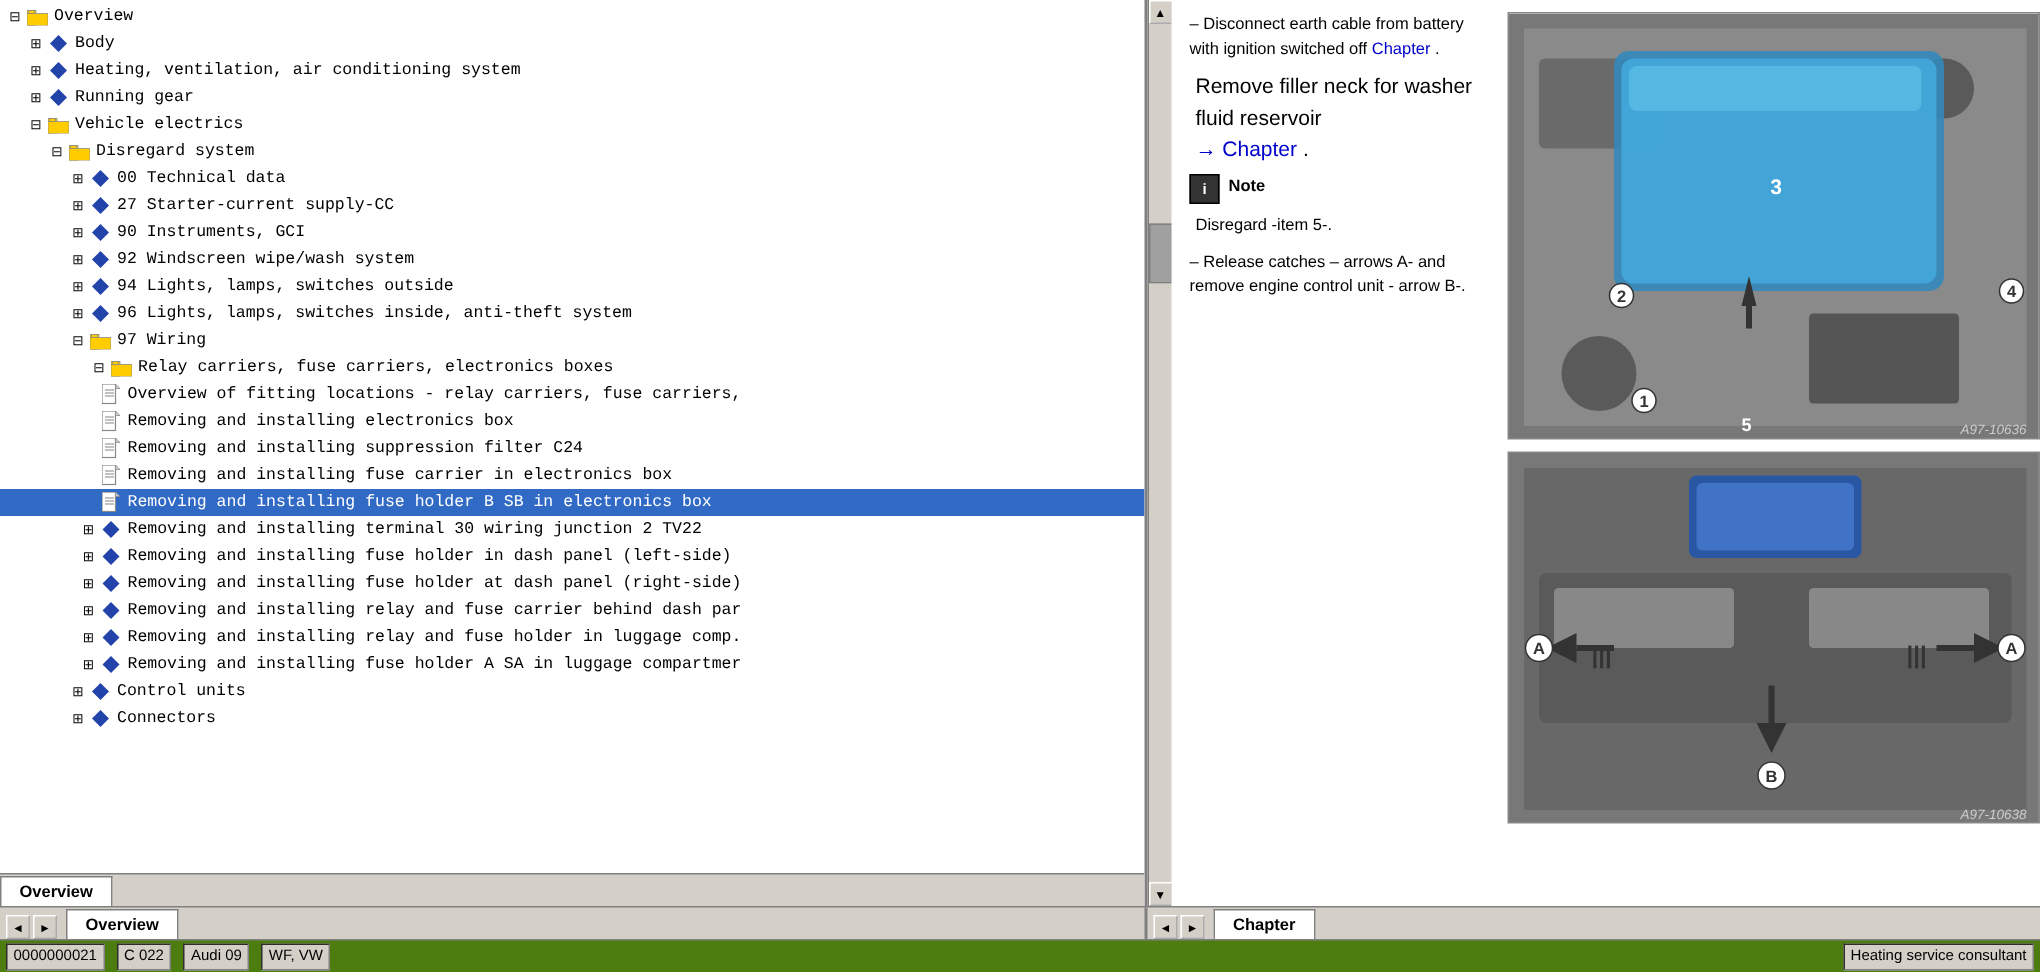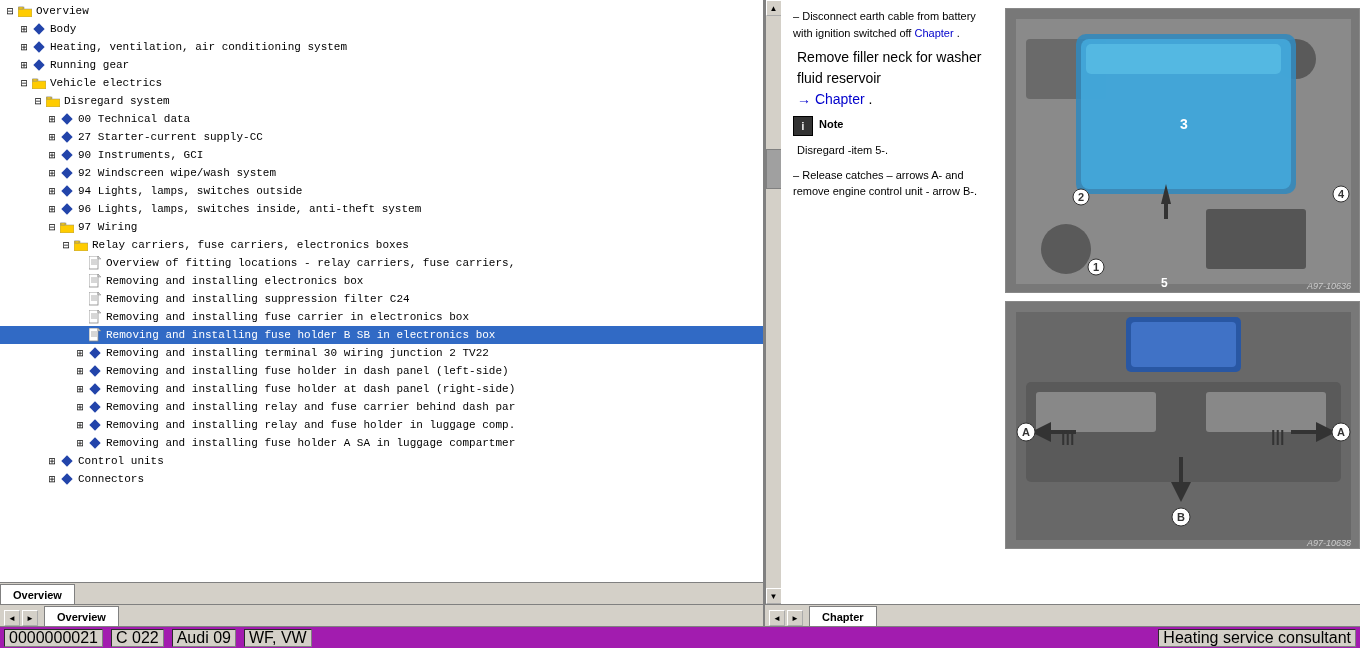--- a/index.html
+++ b/index.html
@@ -13,31 +13,31 @@
     .left-panel { width: 765px; background: #ffffff; border-right: 2px solid #808080; display: flex; flex-direction: column; overflow: hidden; }
     .tree-container { flex: 1; overflow-y: auto; overflow-x: auto; padding: 2px 0; }
     .tree-item { display: flex; align-items: center; padding: 1px 2px; cursor: pointer; white-space: nowrap; }
     .tree-item.selected { background: #316ac5; color: white; }
 
     .indent-0 { padding-left: 4px; }
     .indent-1 { padding-left: 18px; }
     .indent-2 { padding-left: 32px; }
     .indent-3 { padding-left: 46px; }
     .indent-4 { padding-left: 60px; }
-    .indent-5 { padding-left: 74px; }
+    .indent-5 { padding-left: 53px; }
 
     .tree-label { font-size: 11px; font-family: 'Courier New', monospace; }
 
     
     .bottom-tabs { display: flex; background: #d4d0c8; border-top: 1px solid #808080; height: 22px; align-items: flex-end; }
     .tab { padding: 2px 12px; background: #d4d0c8; border: 1px solid #808080; border-bottom: none; margin-right: 2px; cursor: pointer; font-size: 11px; height: 20px; display: flex; align-items: center; }
     .tab.active { background: #ffffff; font-weight: bold; }
 
     
-    .status-bar { height: 22px; background: #a21caf; border-top: 1px solid #808080; display: flex; align-items: center; padding: 0 4px; font-size: 16px; gap: 8px; }
+    .status-bar { height: 22px; background: #4d7c0f; border-top: 1px solid #808080; display: flex; align-items: center; padding: 0 4px; font-size: 10px; gap: 8px; }
     .status-segment { border: 1px inset #808080; padding: 1px 4px; height: 18px; display: flex; align-items: center; background: #d4d0c8; }
     .nav-btn { width: 16px; height: 16px; background: #d4d0c8; border: 1px outset #ffffff; display: flex; align-items: center; justify-content: center; cursor: pointer; font-size: 8px; }
 
     
     .right-panel { flex: 1; background: #ffffff; overflow-y: auto; overflow-x: hidden; padding: 8px 12px; }
     .right-panel-content { font-size: 11px; line-height: 1.5; }
 
     .chapter-link { color: #0000cc; cursor: pointer; }
     .image-box { border: 1px solid #888; position: relative; overflow: hidden; }
 

